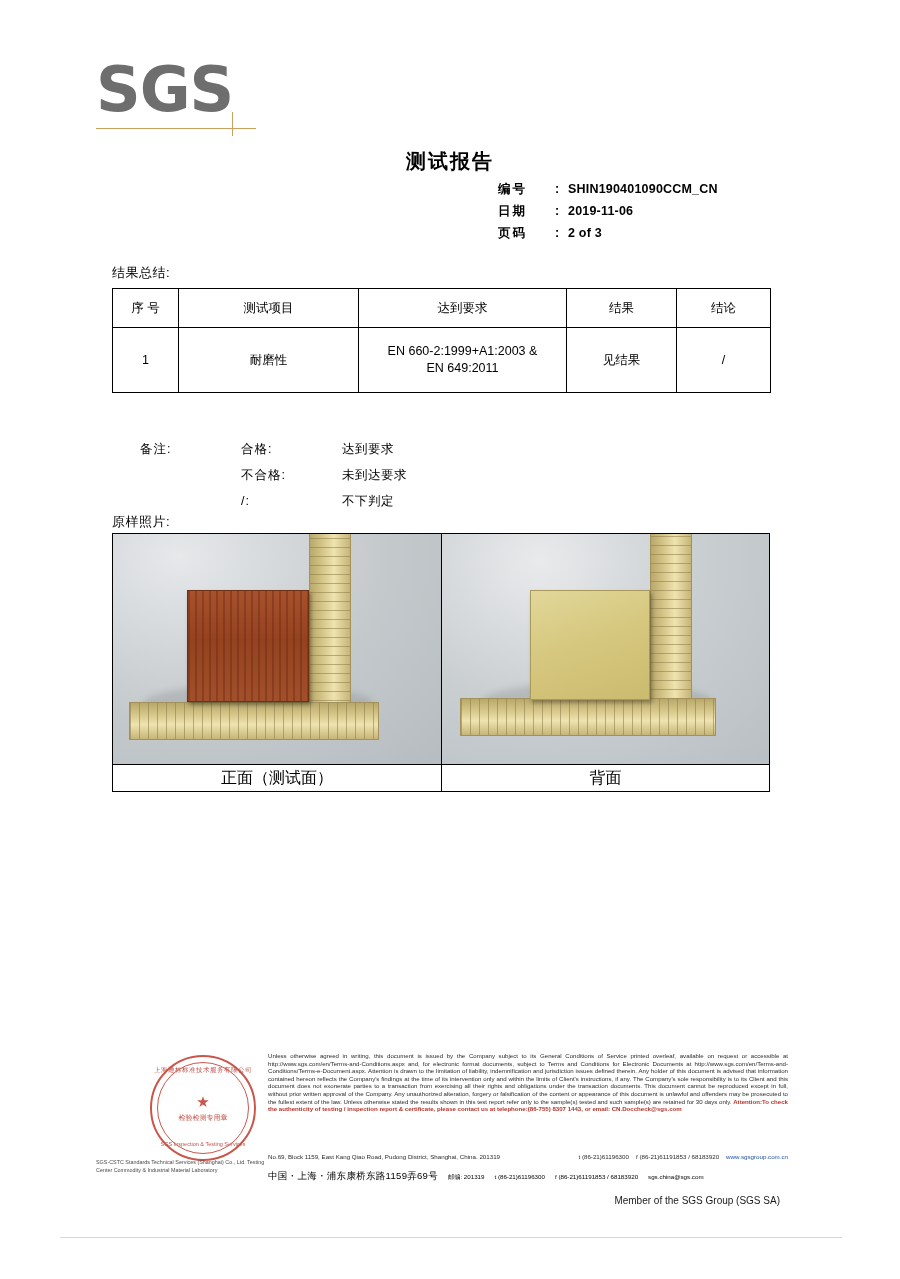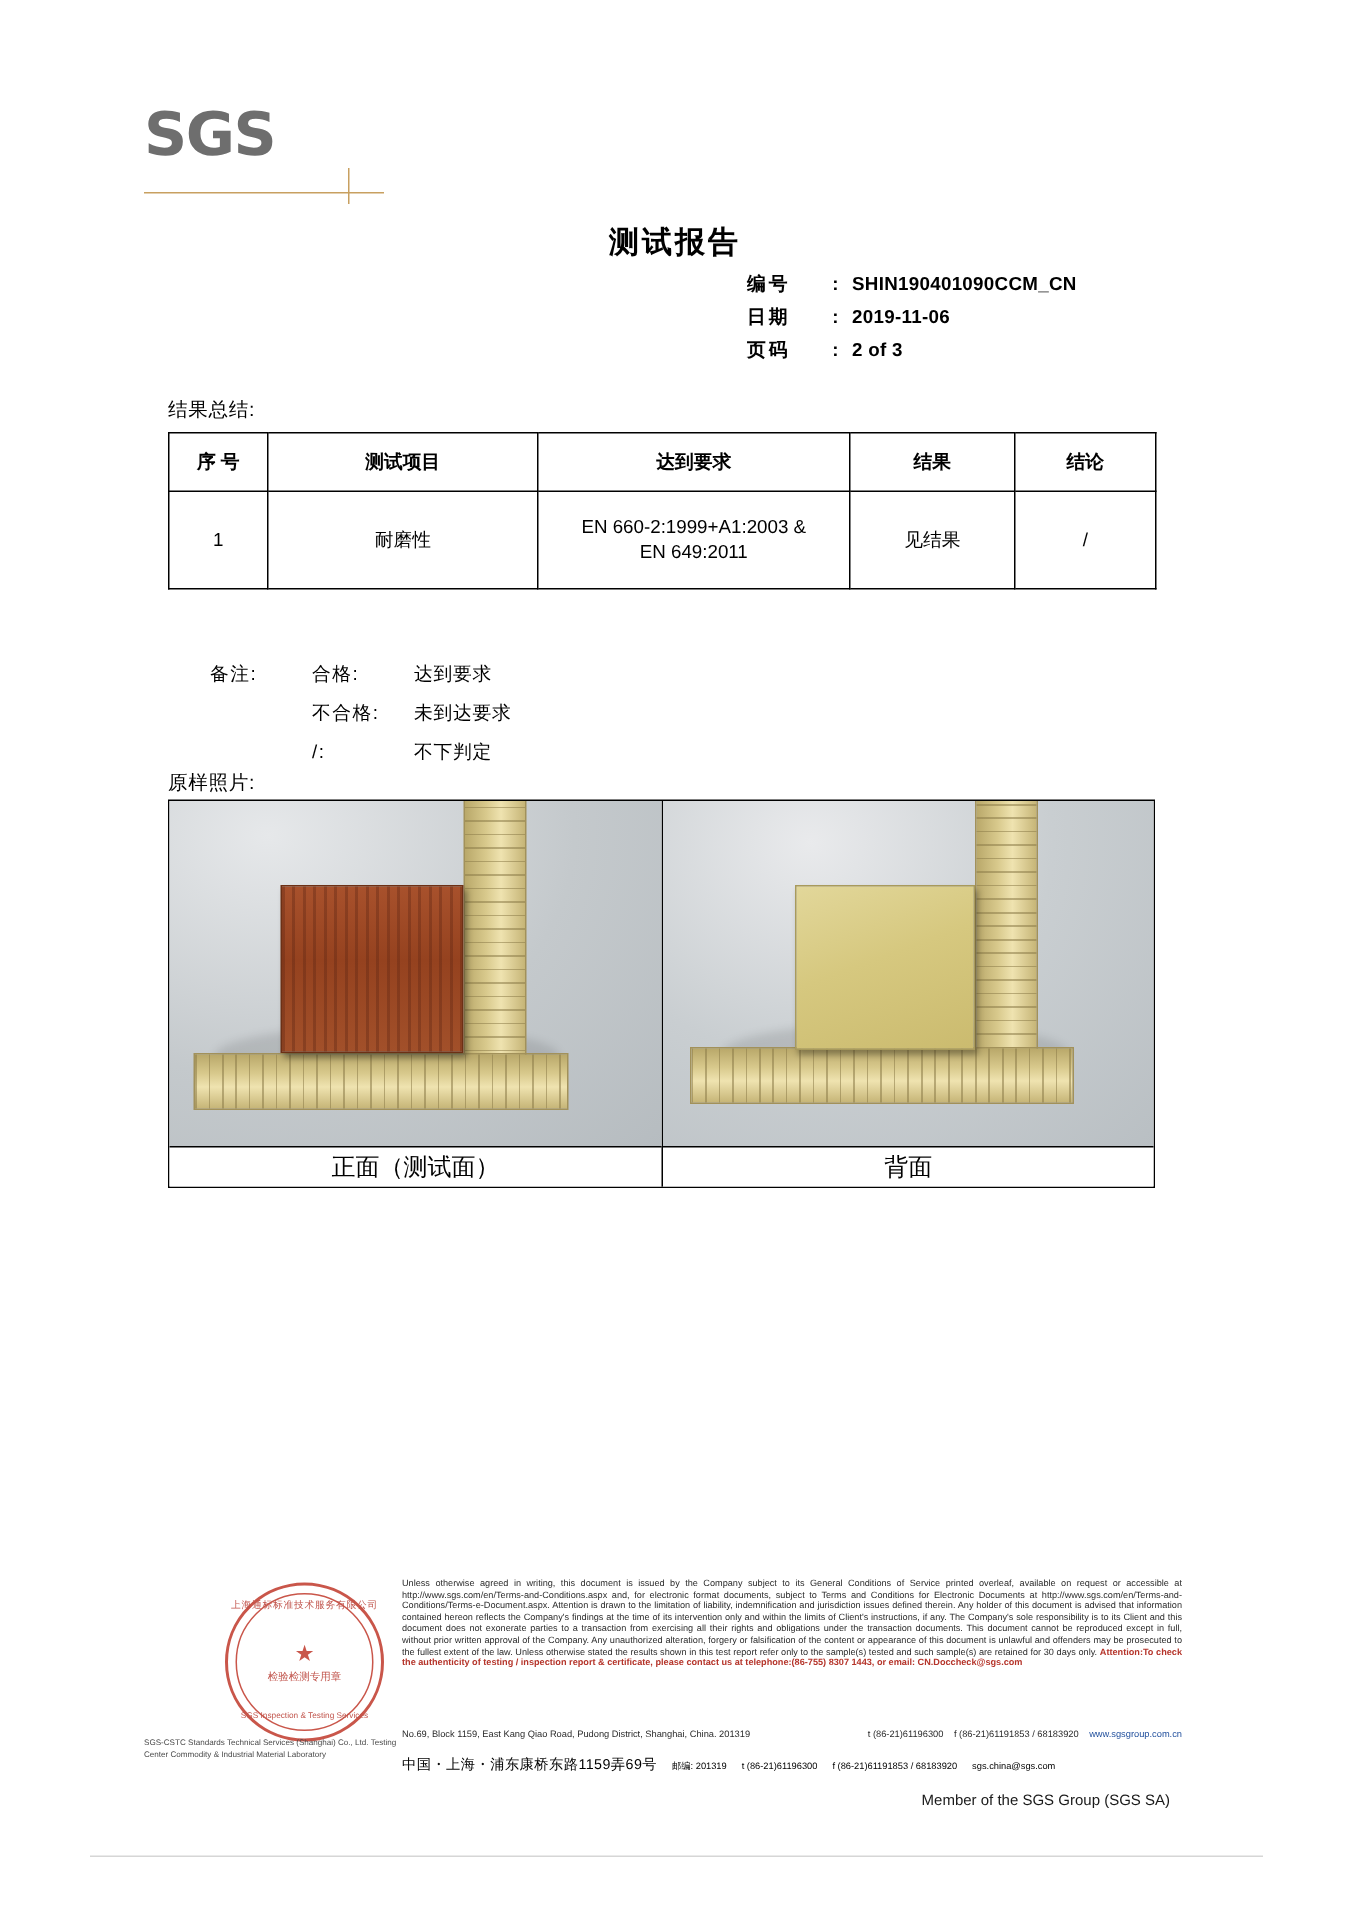--- a/index.html
+++ b/index.html
@@ -25,21 +25,21 @@
   
   .logo-wrap {
     position: absolute;
     left: 96px;
     top: 62px;
     width: 170px;
   }
   .logo-text {
     font-family: "DejaVu Sans", sans-serif;
     font-weight: bold;
-    font-size: 40px;
+    font-size: 62px;
     letter-spacing: -1px;
     color: #6e6e6e;
     line-height: 56px;
   }
   .logo-rule {
     position: absolute;
     left: 96px;
     top: 128px;
     width: 160px;
     height: 1px;
@@ -114,21 +114,21 @@
   }
   .results-table th,
   .results-table td {
     border: 1px solid #000;
     text-align: center;
     vertical-align: middle;
     font-size: 12.5px;
     color: #000;
     padding: 6px 2px;
   }
-  .results-table th { height: 26px; font-weight: bold; text-align: center; }
+  .results-table th { height: 26px; font-weight: normal; text-align: center; }
   .results-table td { height: 52px; }
   .col-no     { width: 66px; }
   .col-item   { width: 180px; }
   .col-method { width: 208px; }
   .col-result { width: 110px; }
   .col-concl  { width: 94px; }
   .method-cell {
     font-size: 11.5px;
     line-height: 17px;
     font-family: "Liberation Sans", sans-serif;
@@ -139,20 +139,21 @@
     position: absolute;
     left: 140px;
     top: 436px;
     font-size: 12.5px;
     color: #000;
   }
   .remarks-row {
     display: flex;
     align-items: flex-start;
     line-height: 26px;
+    gap: 33px;
   }
   .remarks-key {
     width: 68px;
     letter-spacing: 1px;
   }
   .remarks-val { letter-spacing: 0.5px; }
 
   
   .photos {
     position: absolute;

